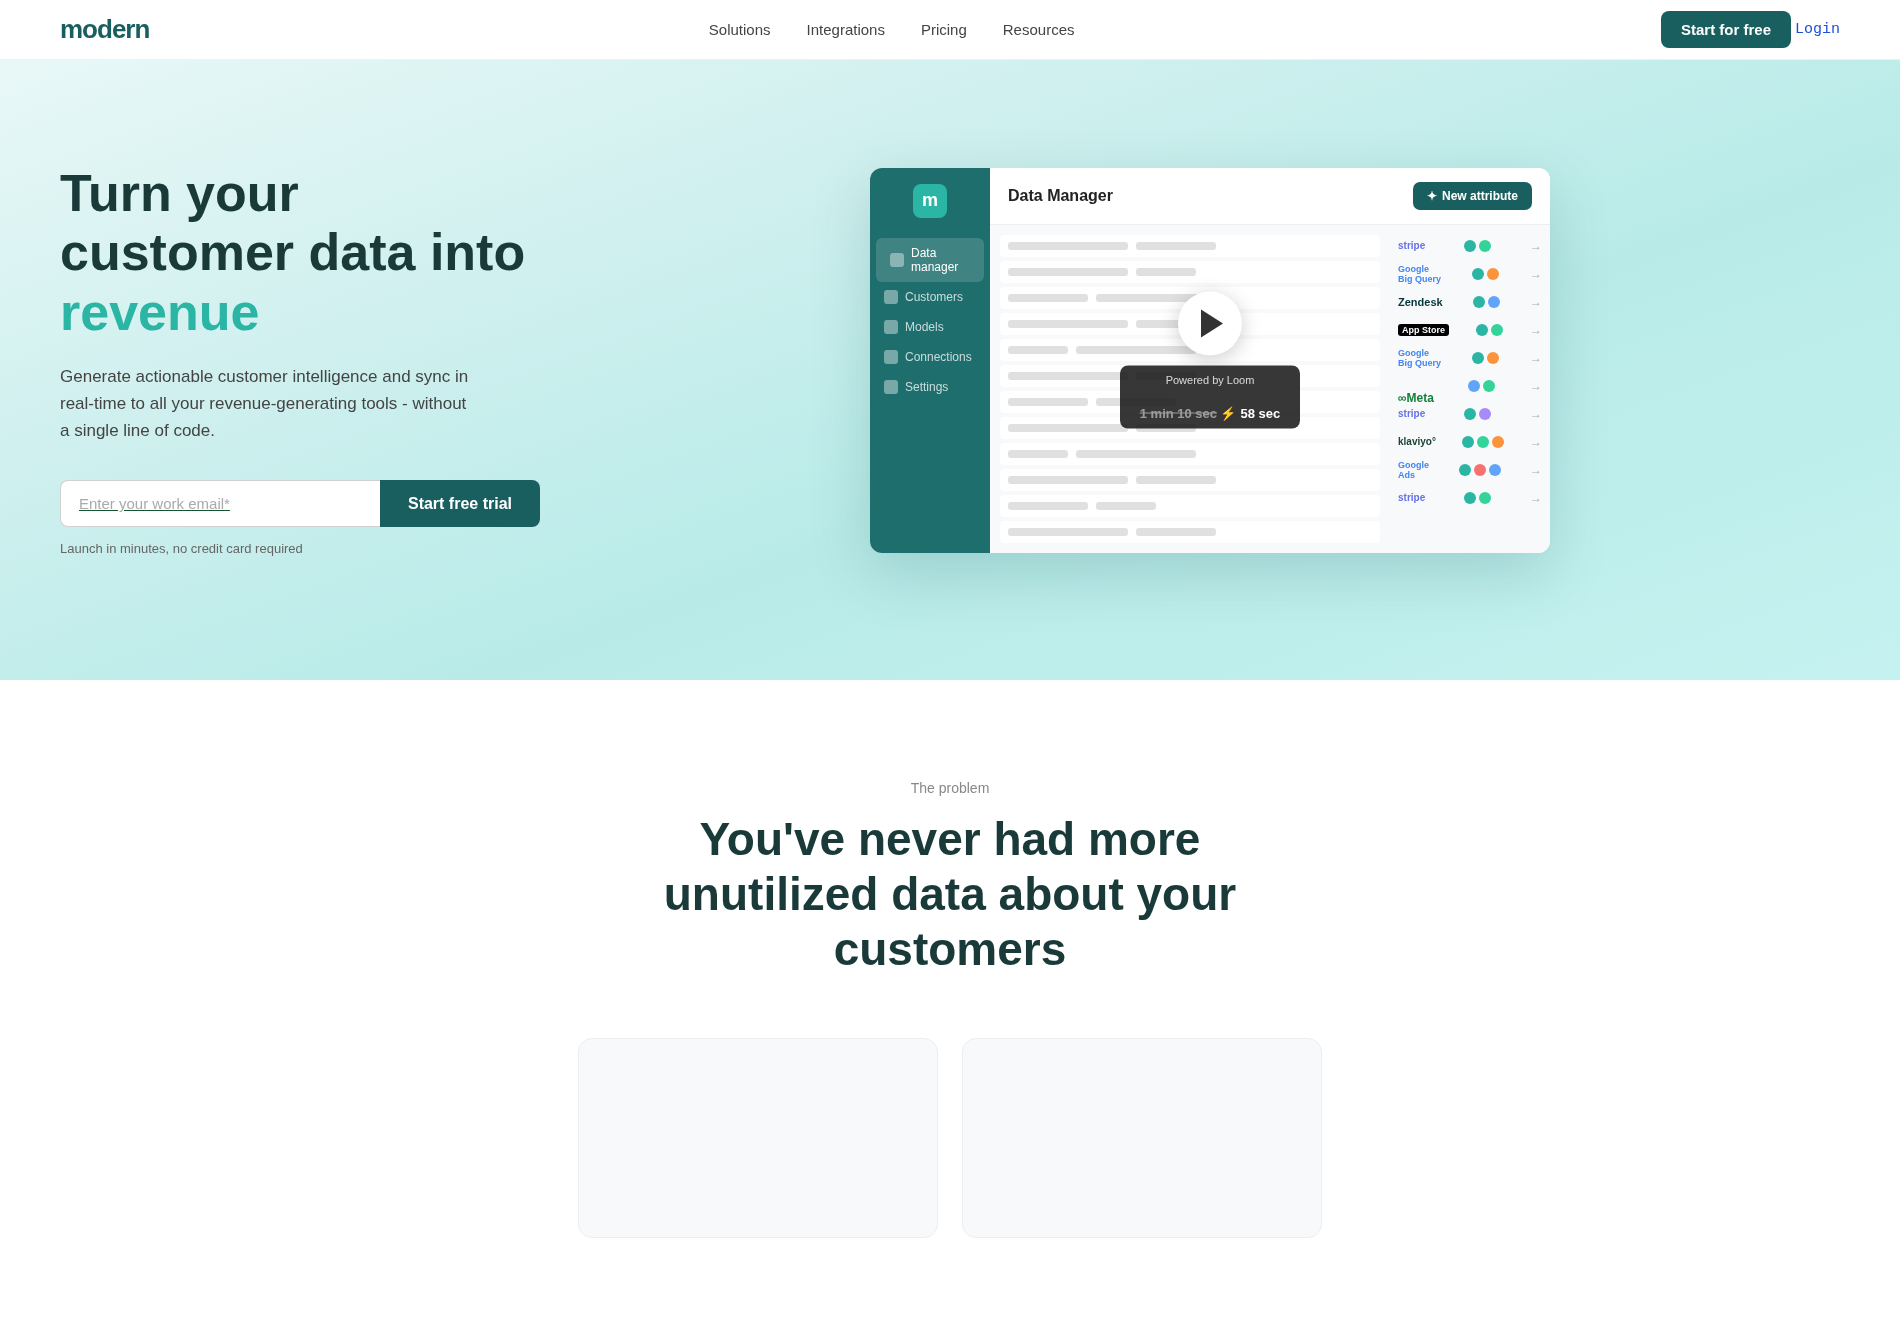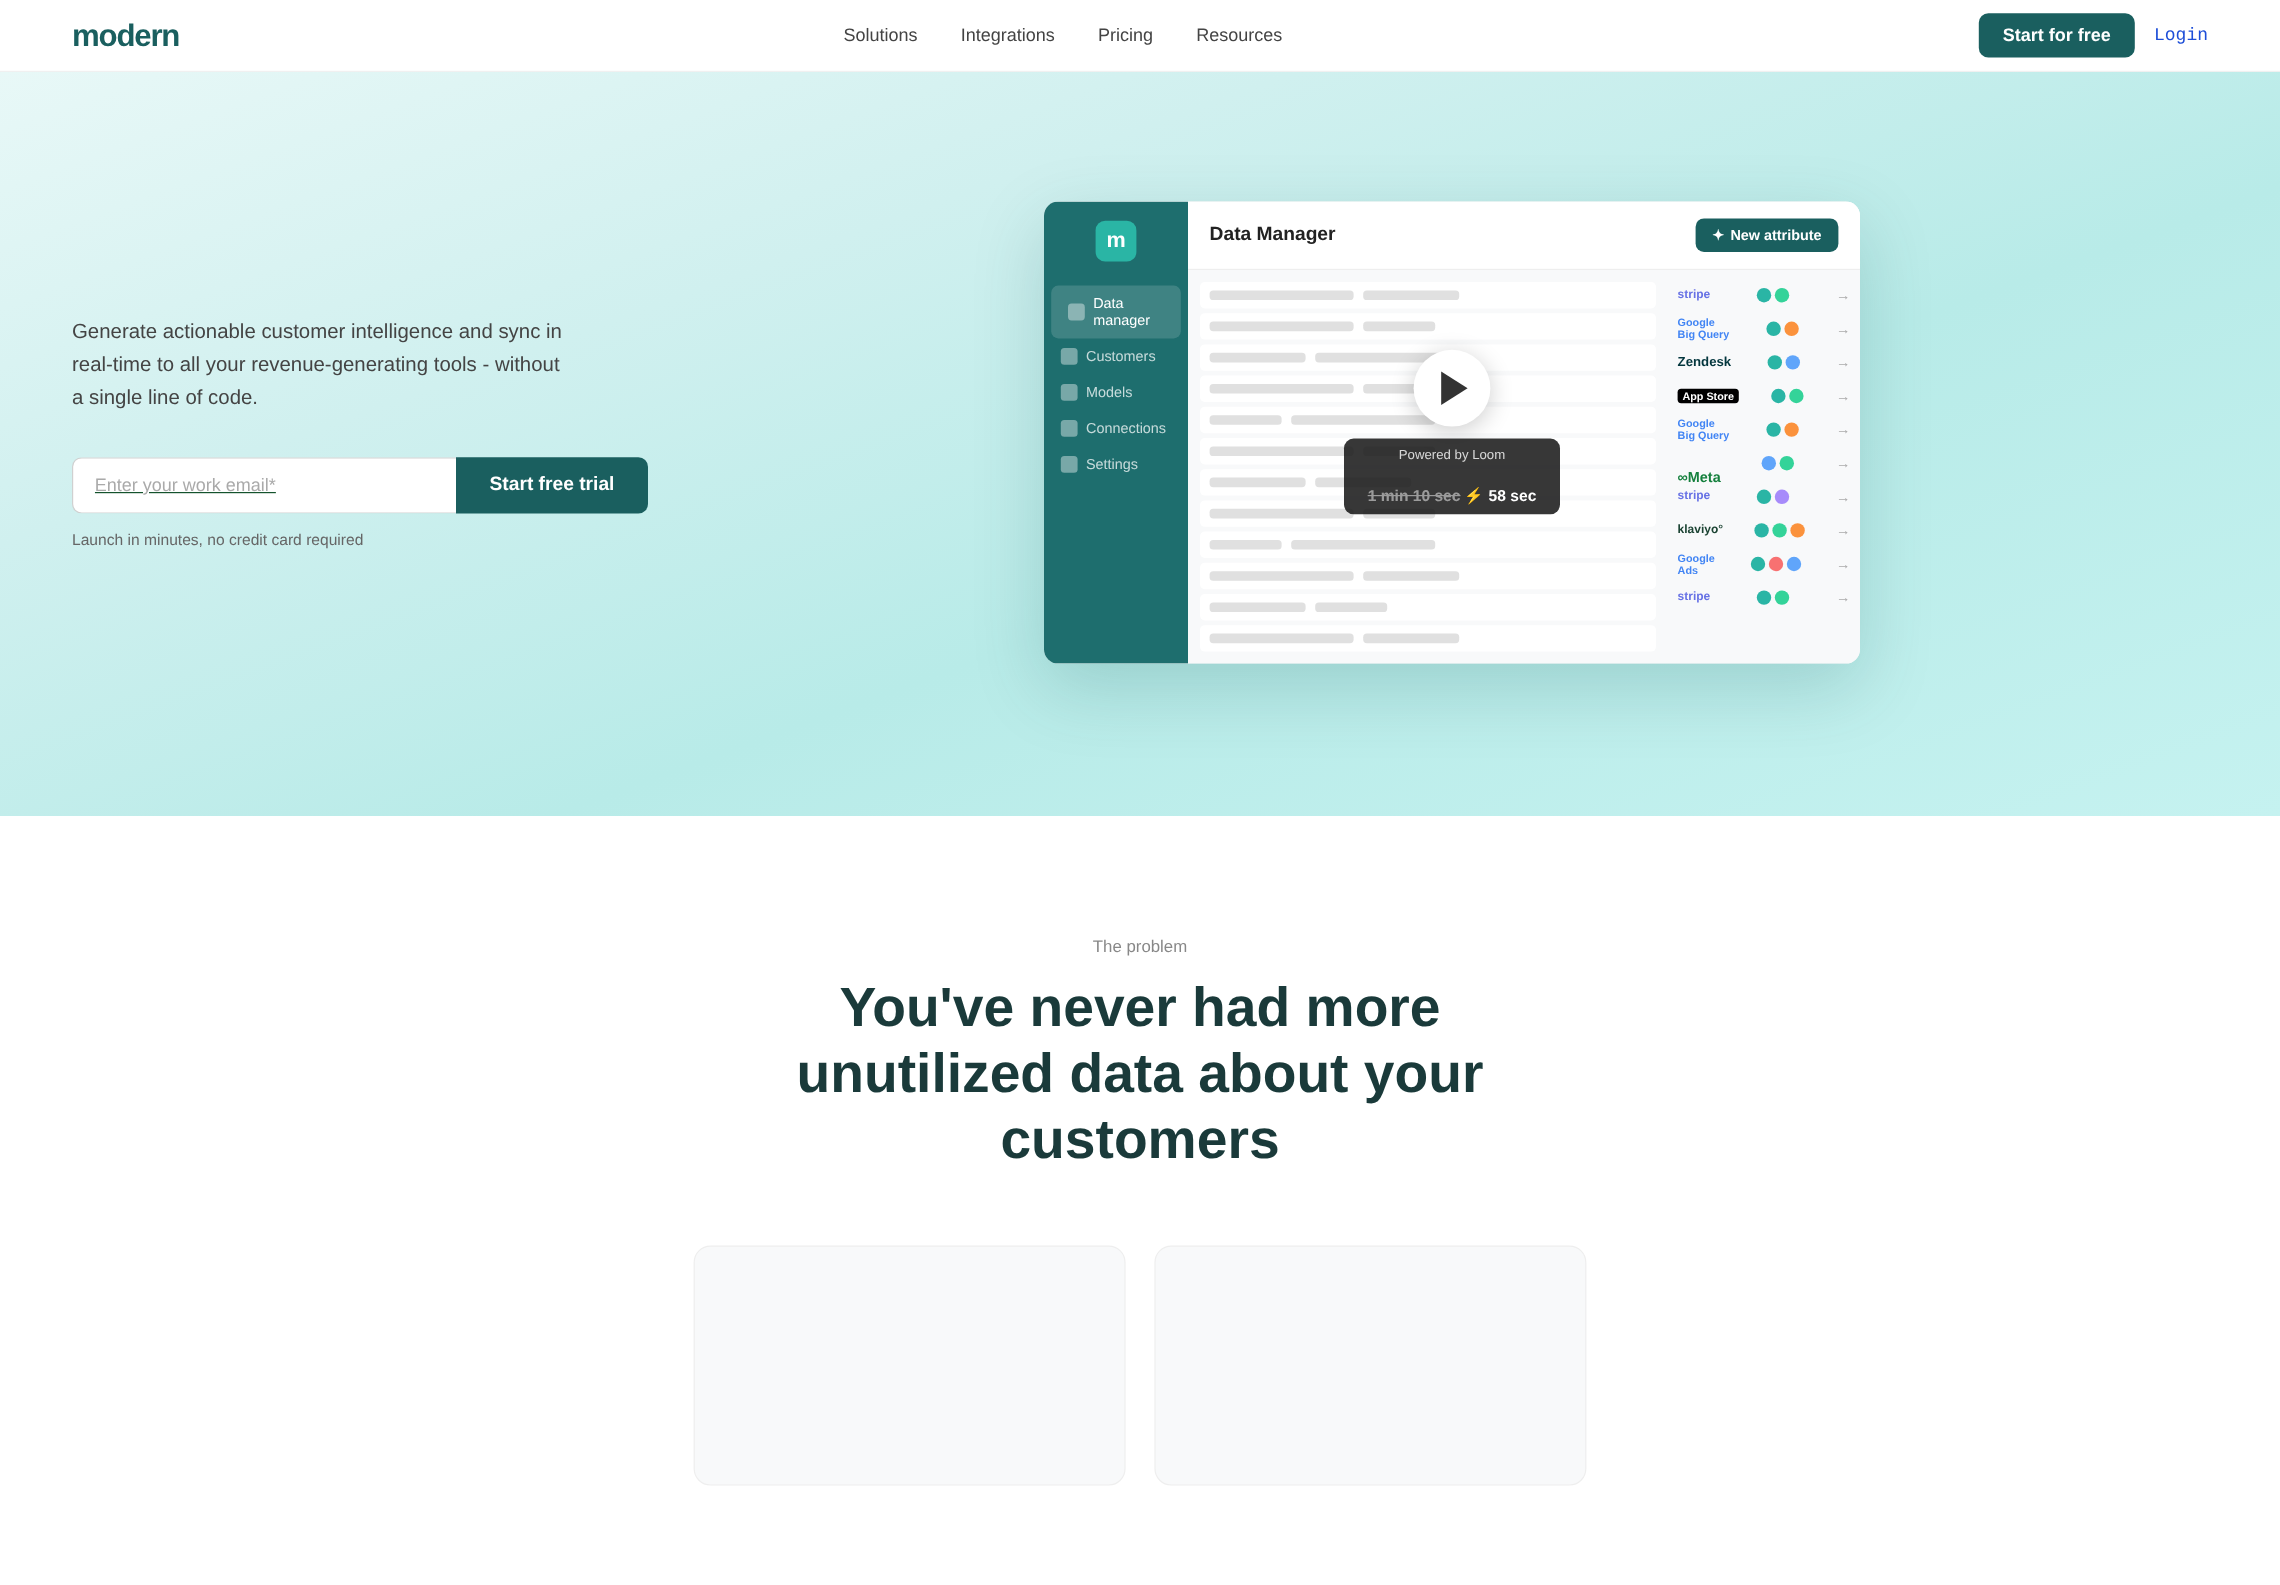--- a/index.html
+++ b/index.html
@@ -6,21 +6,21 @@
     body { font-family: -apple-system, BlinkMacSystemFont, 'Segoe UI', sans-serif; background: #fff; overflow-x: hidden; }
 
     
     nav {
       display: flex; align-items: center; justify-content: space-between;
       padding: 0 60px; height: 60px; background: #fff;
       border-bottom: 1px solid #f0f0f0; position: sticky; top: 0; z-index: 100;
     }
     .nav-links { display: flex; align-items: center; gap: 36px; }
     .nav-link { color: #444; font-size: 15px; text-decoration: none; cursor: pointer; }
-    .nav-actions { display: flex; align-items: center; gap: 16px; margin-left: 27px; }
+    .nav-actions { display: flex; align-items: center; gap: 4px; margin-left: 27px; }
     .btn-start-for-free {
       background: #1a5f5f; color: #fff; border: none; border-radius: 8px;
       padding: 10px 20px; font-size: 15px; font-weight: 600; cursor: pointer;
     }
     .btn-login { color: #1d4ed8; font-size: 15px; background: none; border: none; cursor: pointer; font-family: Liberation Mono, monospace; }
 
     
     .hero {
       background: linear-gradient(160deg, #e8f8f7 0%, #d0f0ef 30%, #b8ebe8 60%, #c5f2f0 100%);
       min-height: 620px; display: flex; align-items: center;
@@ -154,20 +154,23 @@
     <a class="nav-link">Resources</a>
   </div>
   <div class="nav-actions">
     <button class="btn-start-for-free">Start for free</button>
     <button class="btn-login">Login</button>
   </div>
 </nav>
 
 <section class="hero">
   <div class="hero-left">
+    <h1 class="hero-title">
+      <span>Turn your customer data into </span><span class="revenue">revenue</span>
+    </h1>
     <p class="hero-subtitle">Generate actionable customer intelligence and sync in real-time to all your revenue-generating tools - without a single line of code.</p>
     <div class="hero-form">
       <input class="hero-email-input" type="email" placeholder="Enter your work email*" style="">
       <button class="btn-start-trial">Start free trial</button>
     </div>
     <p class="hero-note">Launch in minutes, no credit card required</p>
   </div>
 
   <div class="hero-right">
     <div class="app-screenshot">

